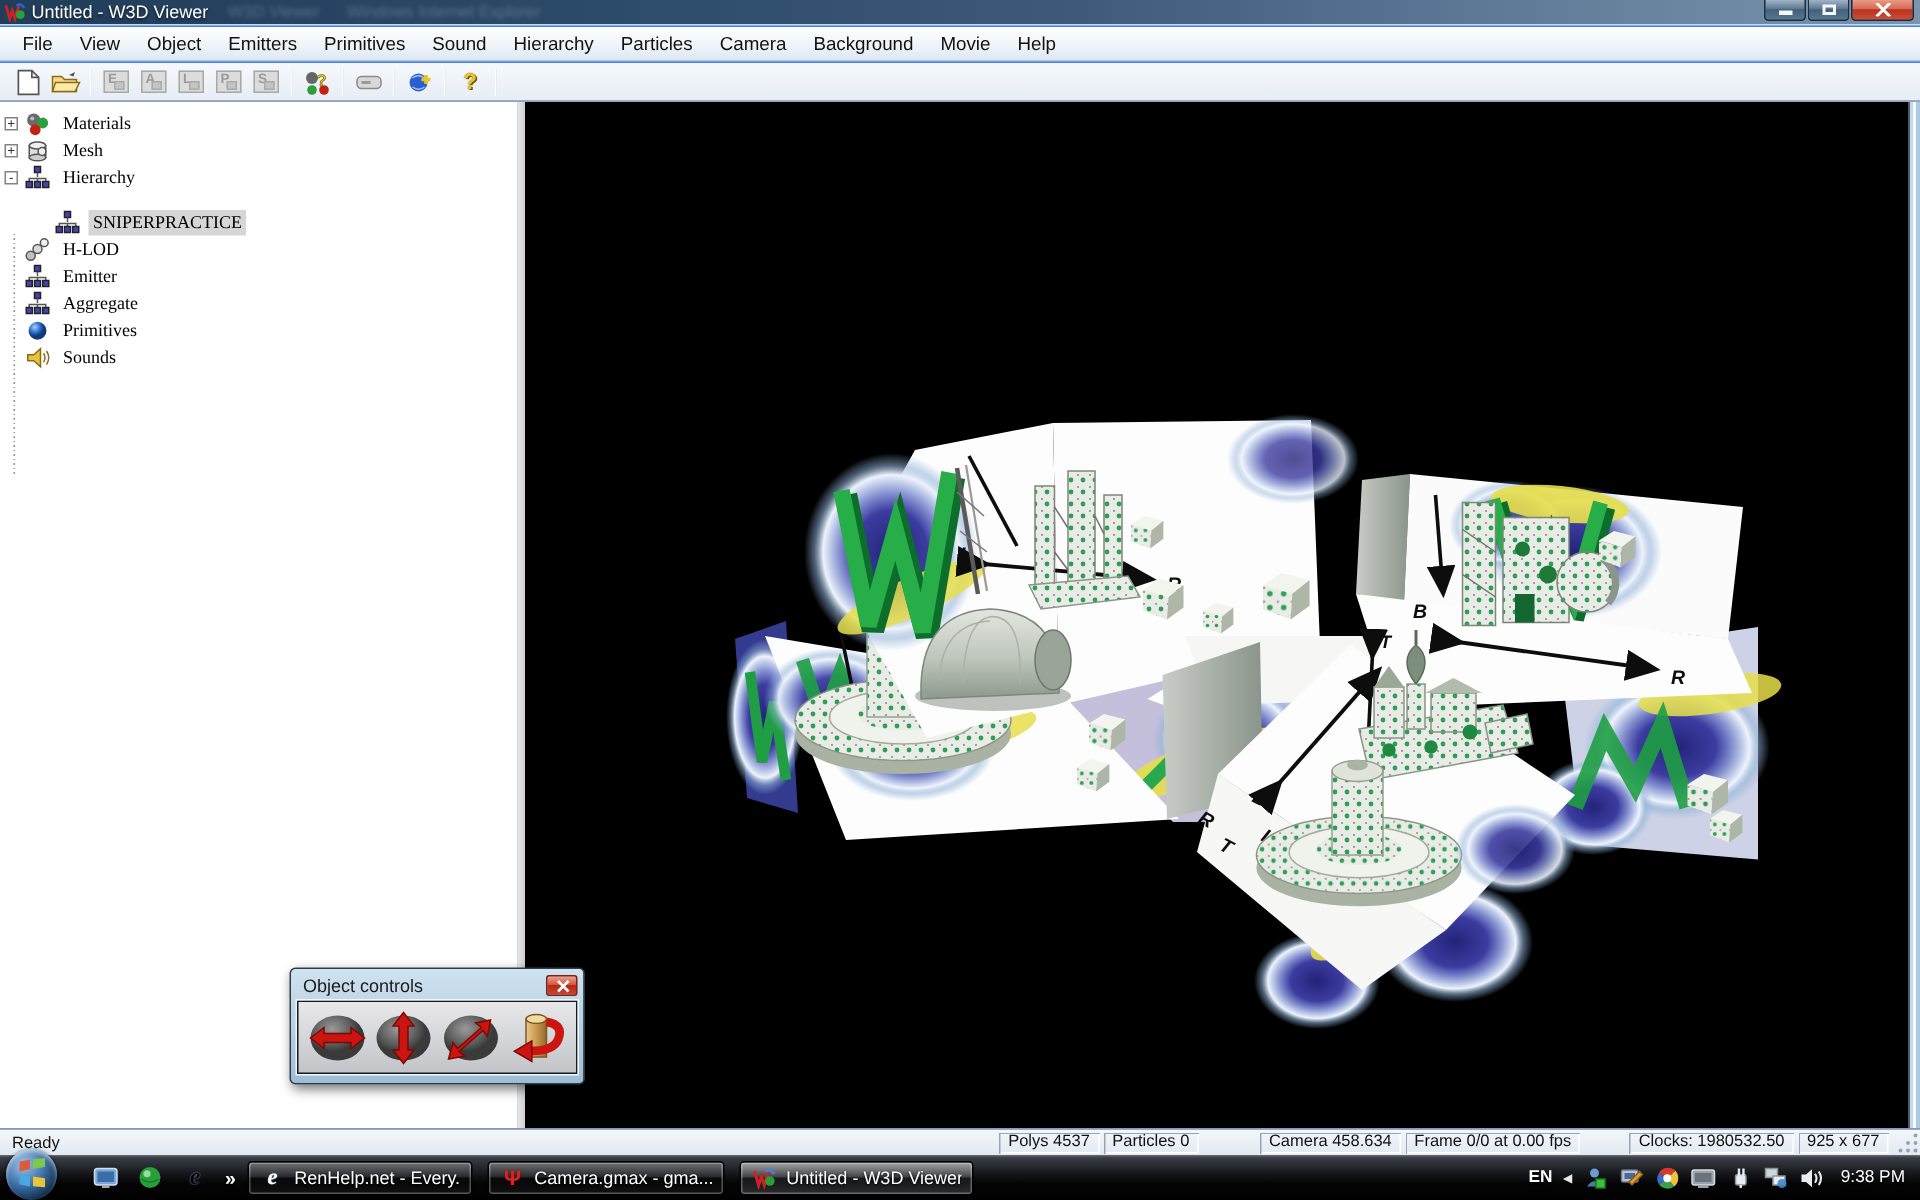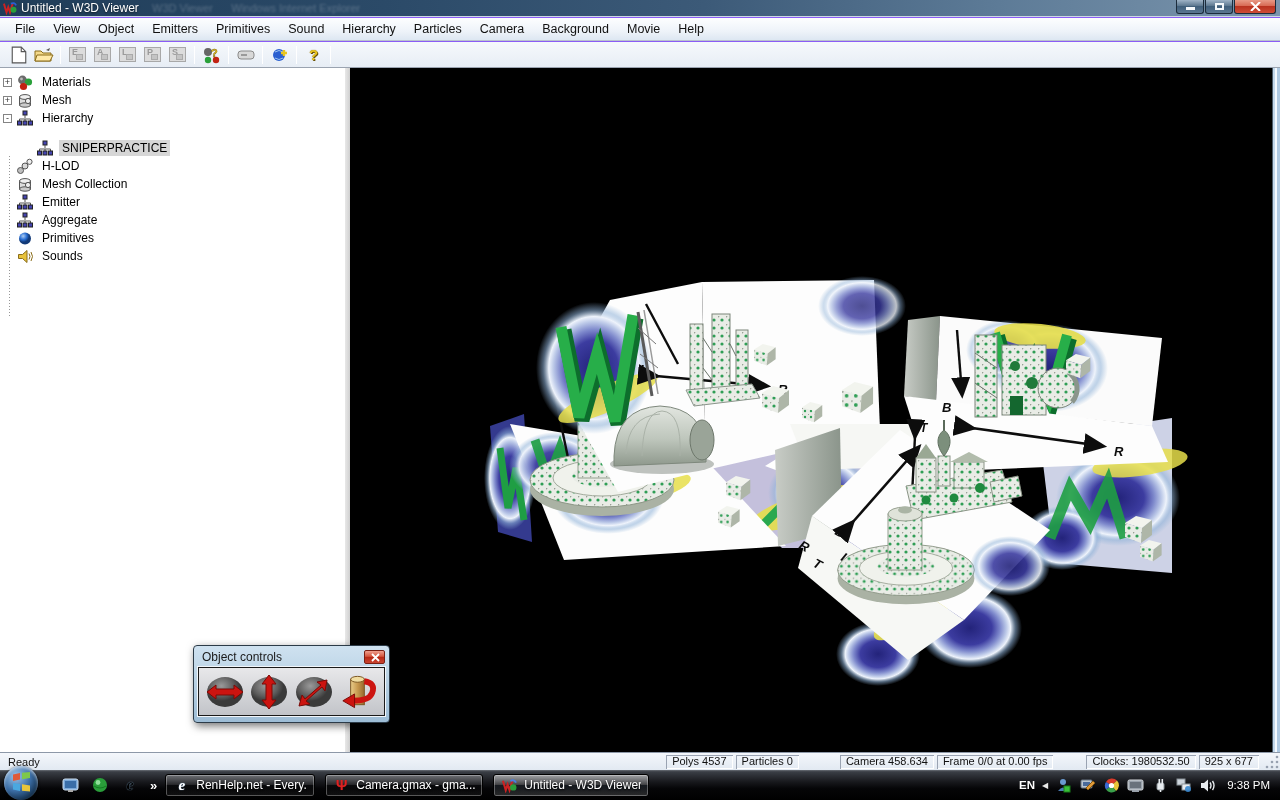--- a/index.html
+++ b/index.html
@@ -1,18 +1,18 @@
 <!DOCTYPE html>
 <html><head>
 <meta charset="utf-8">
 <style>
   * { margin:0; padding:0; box-sizing:border-box; }
   html,body { width:1280px; height:800px; overflow:hidden; background:#000;
     font-family:"Liberation Sans","DejaVu Sans",sans-serif; }
-  .screen { position:relative; width:1280px; height:800px; background:#8b5cf6; }
+  .screen { position:relative; width:1280px; height:800px; background:#3b82f6; }
 
   
   .titlebar { position:absolute; left:0; top:0; width:1280px; height:17px;
     background:linear-gradient(90deg,#203d59 0%,#2b4a68 30%,#3c5a78 55%,#5d7b97 78%,#7b95ad 100%);
     border-bottom:1px solid #cdd9e4; display:flex; align-items:center; }
   .app-icon { width:14px; height:14px; margin:0 4px 0 3px; flex:0 0 auto; }
   .title-text { color:#fff; font-size:12px; text-shadow:0 1px 2px rgba(0,0,0,.6); white-space:nowrap; }
   .ghost-text { position:absolute; left:152px; top:2px; color:rgba(255,255,255,.22);
     font-size:11px; filter:blur(1.3px); white-space:pre; pointer-events:none; }
   .winbtns { position:absolute; right:4px; top:0; display:flex; }
@@ -49,21 +49,21 @@
     background:linear-gradient(90deg,#4a5a68 0 1px,#c2d8ec 1px 3px,#f3f9ff 3px 5px,#aec9e2 5px 8px); }
 
   .treeline { position:absolute; left:9px; top:88px; width:1px; height:160px;
     background:repeating-linear-gradient(to bottom,#979797 0 1px,transparent 1px 3px); }
   .trow { display:flex; align-items:center; height:18px; padding-left:3px; font-size:12px; color:#000; white-space:nowrap; }
   .trow .box { width:9px; height:9px; border:1px solid #848484; background:#fff; font-size:9px; line-height:7px;
     text-align:center; margin-right:4px; flex:0 0 auto; color:#333; }
   .trow .nobox { width:13px; flex:0 0 auto; }
   .trow .ticon { width:18px; height:17px; margin-right:5px; flex:0 0 auto; }
   .trow.child { padding-left:36px;margin-top:12px; }
-  .tlabel { padding:1px 3px; }
+  .tlabel { padding:1px 3px;font-family:Liberation Serif, serif; }
   .tlabel.sel { background:#d6d6d6; }
 
   
   .objdlg { position:absolute; left:193px; top:645px; width:197px; height:78px;
     border:1px solid #2c3b48; border-radius:4px;
     background:linear-gradient(#cfe2f0,#9dbdd6); box-shadow:2px 3px 8px rgba(0,0,0,.55); padding:0 4px 4px 4px; }
   .objdlg-title { height:21px; display:flex; align-items:center; font-size:12px; color:#1a1a1a; padding-left:4px; }
   .objdlg-close { margin-left:auto; width:21px; height:14px; border:1px solid #7a2014; border-radius:2px;
     background:linear-gradient(#f0a08e,#d4573f 45%,#b82814 50%,#c94430); position:relative; }
   .objdlg-close svg { position:absolute; left:6px; top:2px; }
@@ -280,30 +280,20 @@
       <div class="trow">
         <span class="nobox"></span>
         <svg class="ticon" viewBox="0 0 17 17">
           <circle cx="4" cy="12.5" r="3" fill="#bfbfbf" stroke="#555"></circle>
           <circle cx="8.5" cy="8" r="3" fill="#d8d8d8" stroke="#555"></circle>
           <circle cx="13" cy="3.8" r="2.6" fill="#eee" stroke="#555"></circle>
         </svg>
         <span class="tlabel">H-LOD</span>
       </div>
 
-      <div class="trow">
-        <span class="nobox"></span>
-        <svg class="ticon" viewBox="0 0 17 17">
-          <rect x="3" y="5" width="11" height="8" fill="#ddd" stroke="#555"></rect>
-          <ellipse cx="8.5" cy="5" rx="5.5" ry="2.4" fill="#f0f0f0" stroke="#555"></ellipse>
-          <ellipse cx="8.5" cy="13" rx="5.5" ry="2.2" fill="#ccc" stroke="#555"></ellipse>
-          <circle cx="11.5" cy="9" r="2.6" fill="#eee" stroke="#555"></circle>
-        </svg>
-        <span class="tlabel">Mesh Collection</span>
-      </div>
 
       <div class="trow">
         <span class="nobox"></span>
         <svg class="ticon" viewBox="0 0 17 17">
           <rect x="6.5" y="1" width="4" height="4" fill="#4444b0" stroke="#222"></rect>
           <path d="M8.5,5 L8.5,8 M3,11 L3,9 L14,9 L14,11 M8.5,9 L8.5,11" stroke="#555" fill="none"></path>
           <rect x="1" y="11" width="4" height="4" fill="#4444b0" stroke="#222"></rect>
           <rect x="6.5" y="11" width="4" height="4" fill="#4444b0" stroke="#222"></rect>
           <rect x="12" y="11" width="4" height="4" fill="#4444b0" stroke="#222"></rect>
         </svg>

